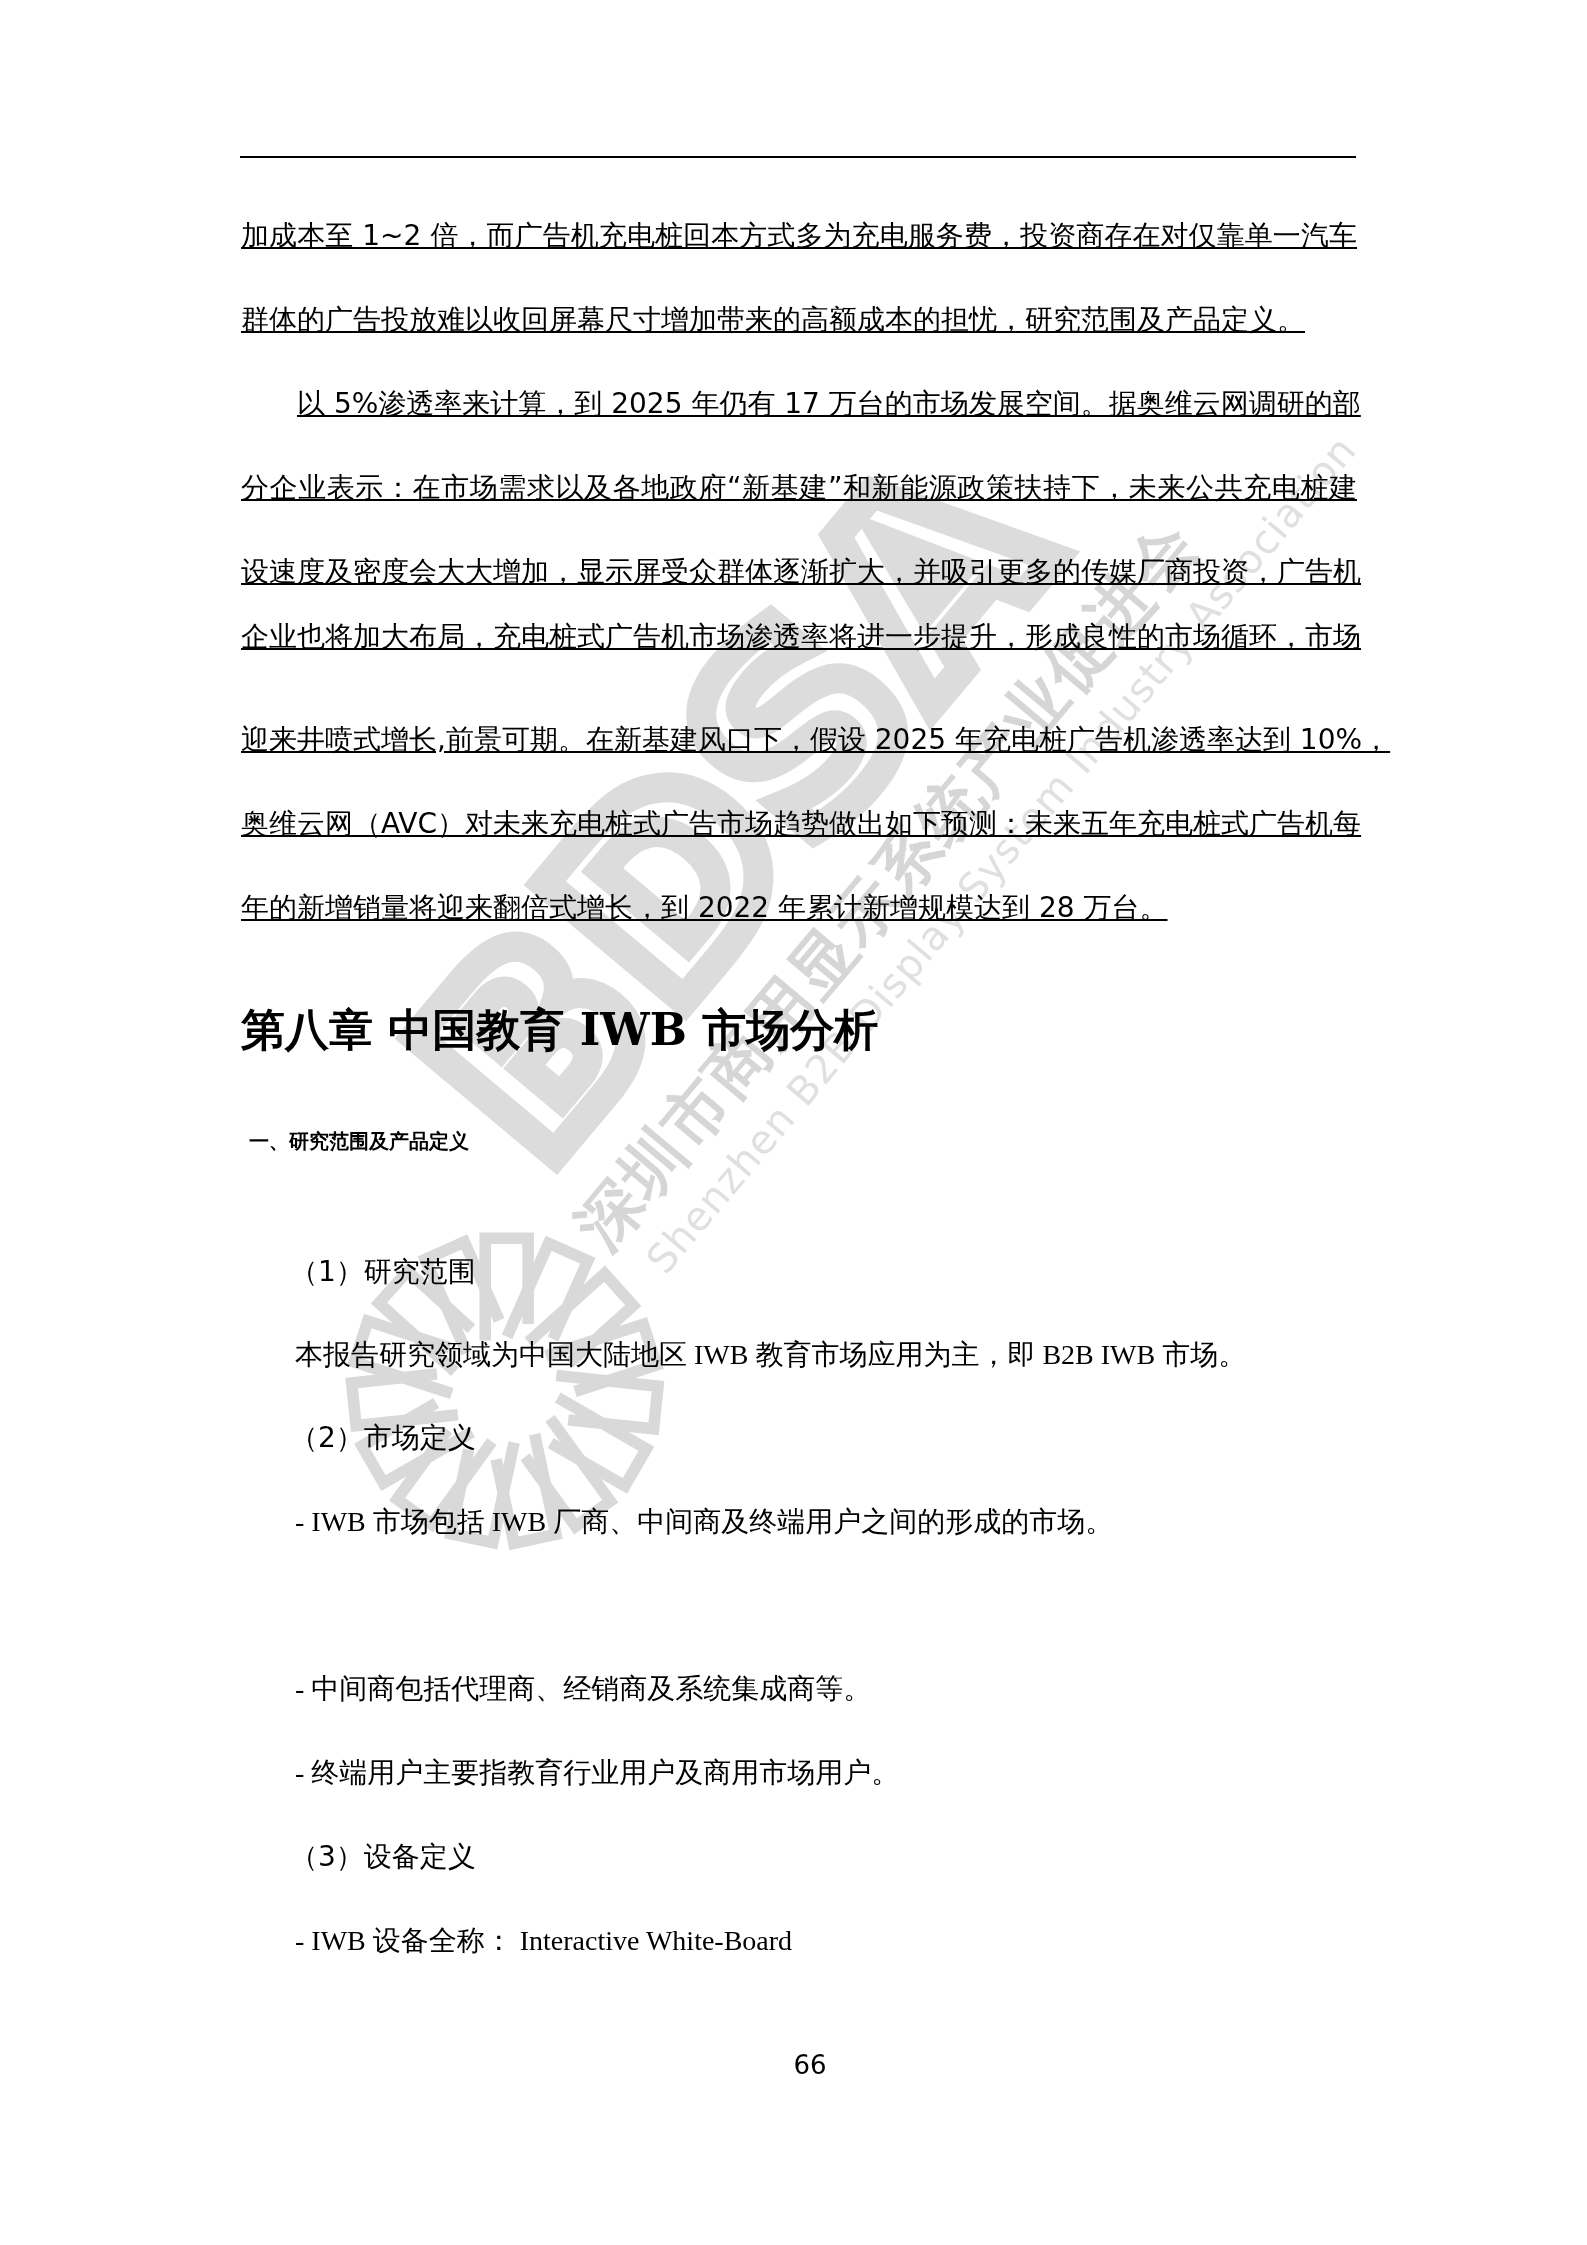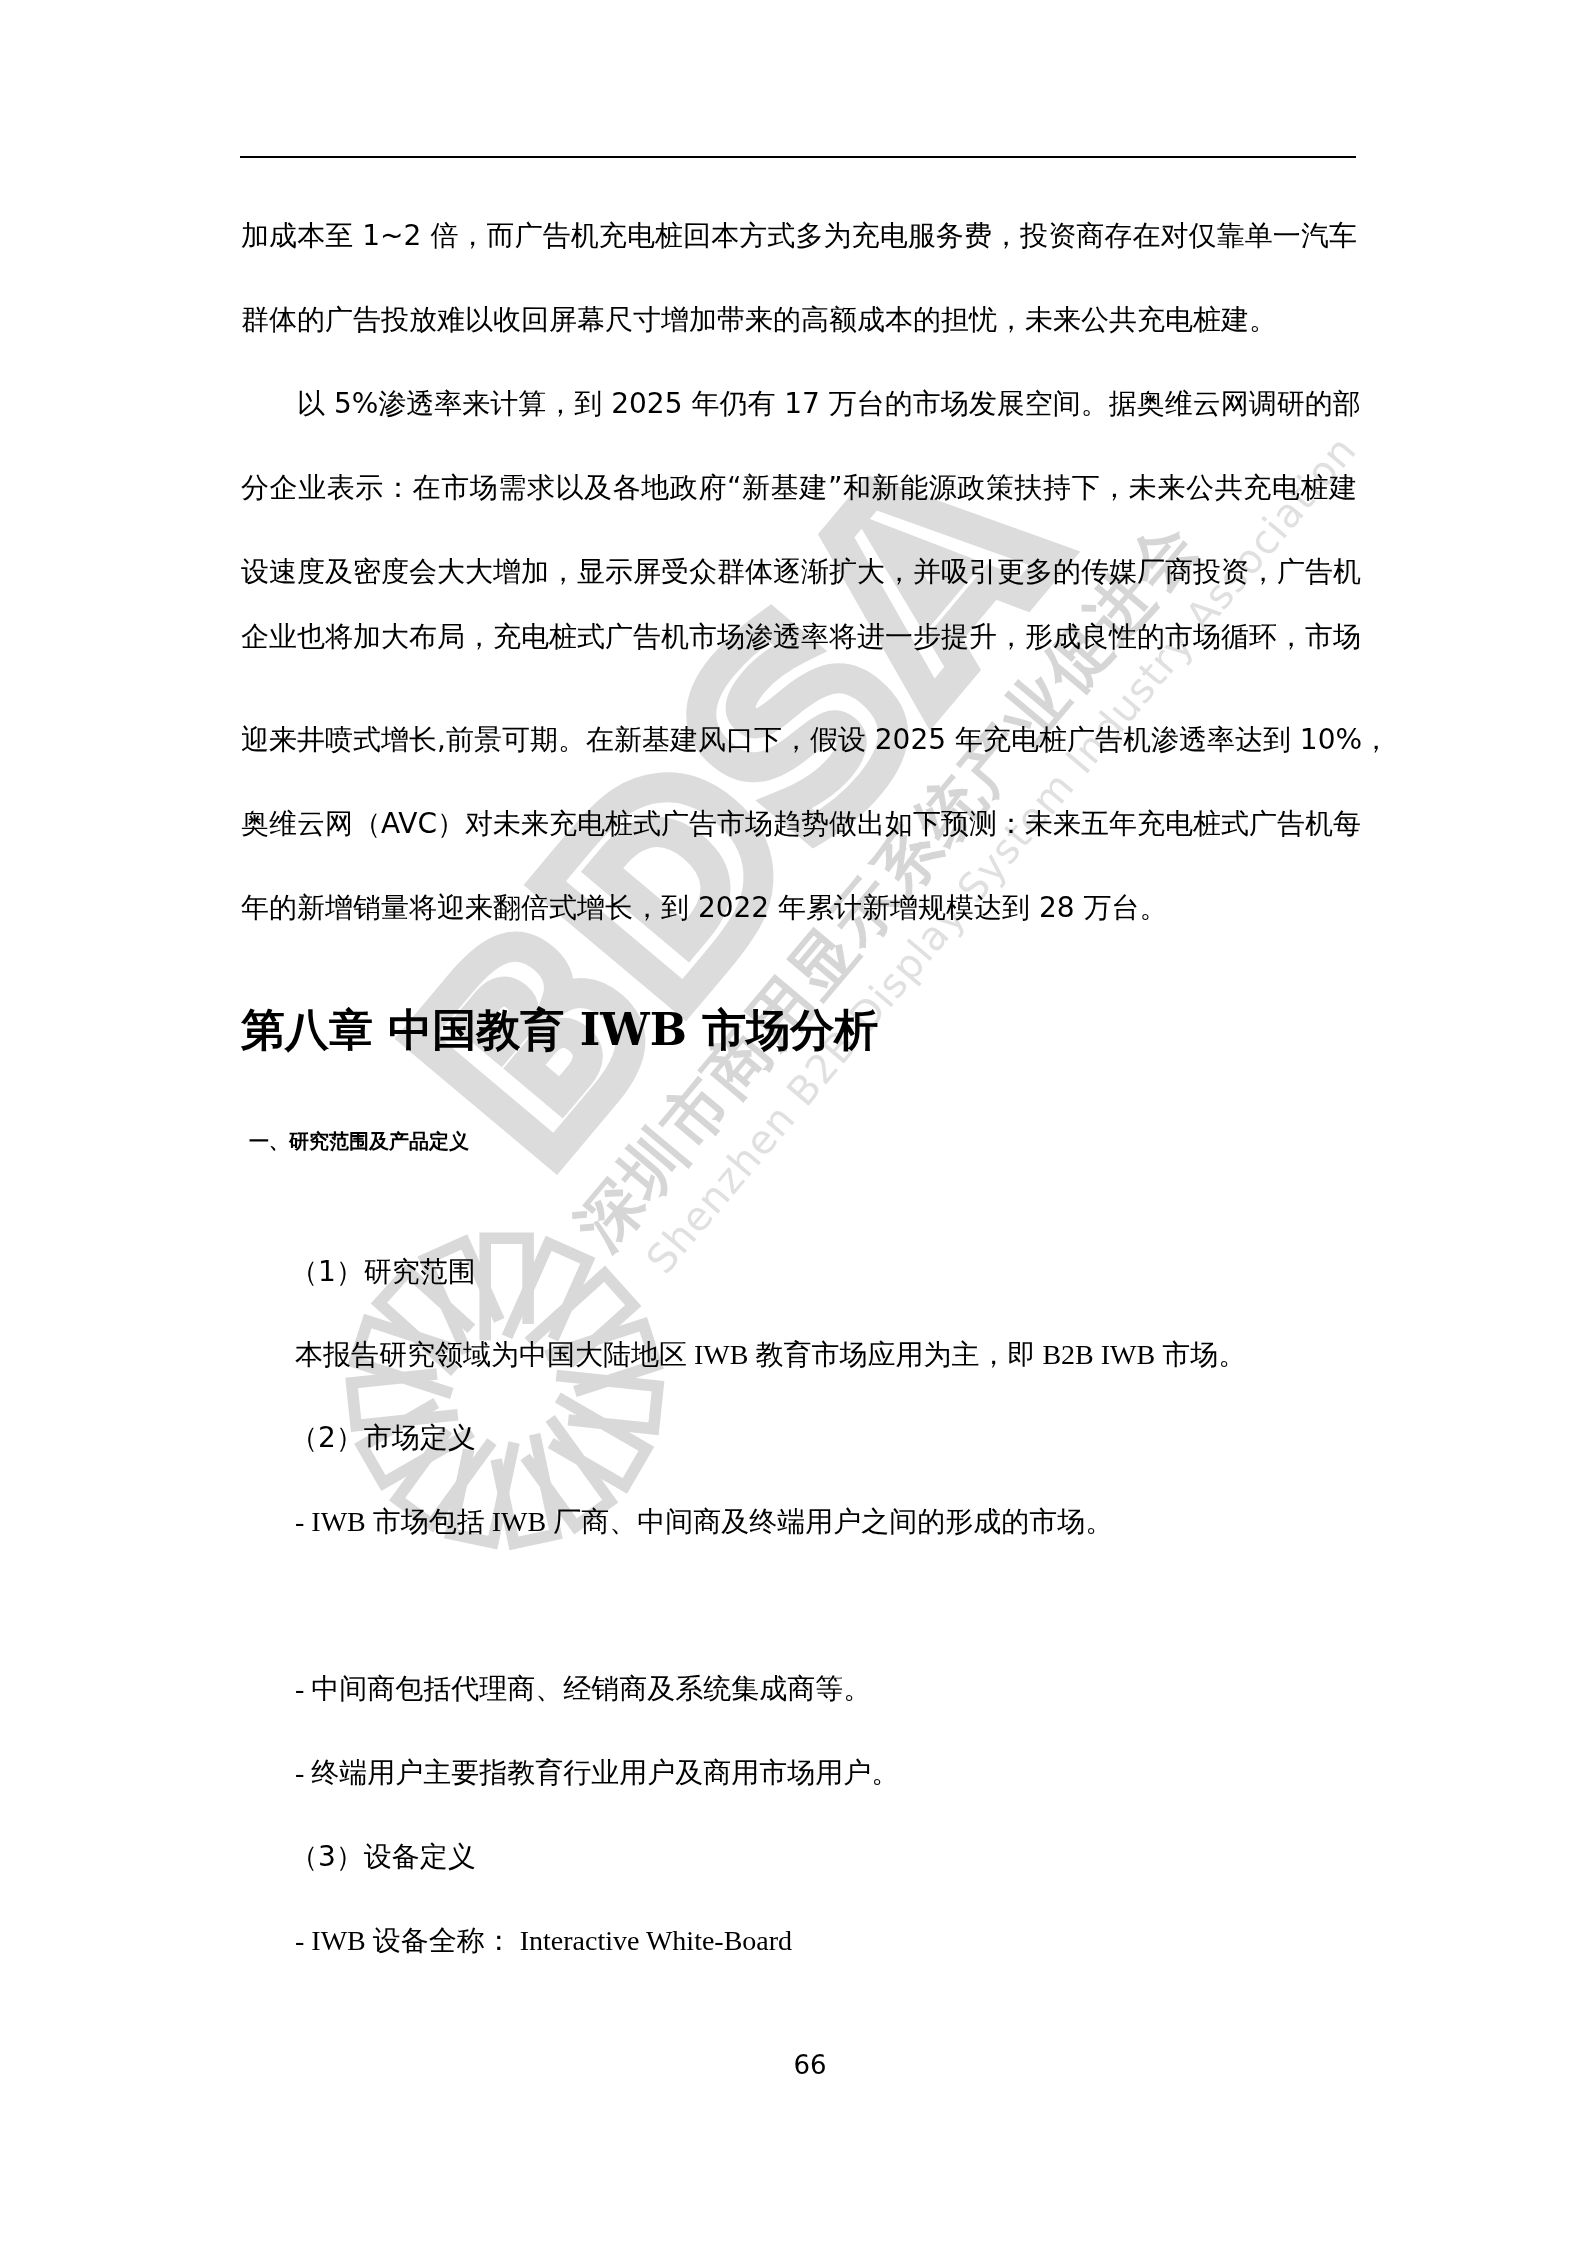--- a/index.html
+++ b/index.html
@@ -13,21 +13,21 @@
   .wm-emblem { left: 340px; top: 1225px; width: 330px; height: 330px; }
   .wm-rot { position: absolute; left: 560px; top: 1240px; width: 1000px; height: 300px;
             transform-origin: 0 0; transform: rotate(-50deg); }
   .wm-bdsa { position: absolute; left: 40px; top: -270px; font-family: "DejaVu Sans", sans-serif;
              font-weight: bold; font-size: 250px; letter-spacing: 10px; color: transparent;
              -webkit-text-stroke: 30px #dcdcdc; line-height: 1; }
   .wm-cn { position: absolute; left: 20px; top: -10px; font-weight: bold; font-size: 64px; color: #d6d6d6; letter-spacing: 2px; line-height: 1; white-space: nowrap; }
   .wm-en { position: absolute; left: 40px; top: 70px; font-size: 40px; color: #e0e0e0; letter-spacing: 1px; line-height: 1; white-space: nowrap; }
 
   .txt { position: absolute; z-index: 1; white-space: nowrap; font-size: 28px; line-height: 34px; }
-  .para-line { left: 241px; width: 1116px; text-align: justify; text-align-last: justify; }
+  .para-line { left: 241px; width: 1116px; text-align: justify; text-align-last: justify; text-decoration: underline; }
   .para-line.last { text-align-last: left; }
   .indent-first { left: 297px; width: 1060px; }
   .chapter-title { left: 241px; width: 1116px; text-align: left; font-size: 44px; line-height: 54px; font-weight: bold; }
   .chapter-title .latin { font-family: "DejaVu Serif", "Liberation Serif", serif; }
   .section-heading { left: 249px; font-weight: bold; font-size: 20px; }
   .sub-heading { left: 297px; }
   .body-item { left: 297px; font-family: Liberation Serif, serif; }
   .page-number { left: 0; width: 1620px; text-align: center; font-size: 26px; }
 </style>
 </head>
@@ -58,21 +58,21 @@
       <use href="#petal" transform="rotate(336)"></use>
     </g>
   </svg>
   <div class="wm wm-rot">
     <div class="wm-bdsa">BDSA</div>
     <div class="wm-cn">深圳市商用显示系统产业促进会</div>
     <div class="wm-en">Shenzhen B2B Display System Industry Association</div>
   </div>
 
   <div class="txt para-line" style="top:219px">加成本至 1~2 倍，而广告机充电桩回本方式多为充电服务费，投资商存在对仅靠单一汽车</div>
-  <div class="txt para-line last" style="top:303px">群体的广告投放难以收回屏幕尺寸增加带来的高额成本的担忧，未来公共充电桩建。</div>
+  <div class="txt para-line last" style="top:303px">群体的广告投放难以收回屏幕尺寸增加带来的高额成本的担忧，研究范围及产品定义。</div>
 
   <div class="txt para-line indent-first" style="top:387px">以 5%渗透率来计算，到 2025 年仍有 17 万台的市场发展空间。据奥维云网调研的部</div>
   <div class="txt para-line" style="top:471px">分企业表示：在市场需求以及各地政府“新基建”和新能源政策扶持下，未来公共充电桩建</div>
   <div class="txt para-line" style="top:555px">设速度及密度会大大增加，显示屏受众群体逐渐扩大，并吸引更多的传媒厂商投资，广告机</div>
   <div class="txt para-line" style="top:620px">企业也将加大布局，充电桩式广告机市场渗透率将进一步提升，形成良性的市场循环，市场</div>
   <div class="txt para-line" style="top:723px">迎来井喷式增长,前景可期。在新基建风口下，假设 2025 年充电桩广告机渗透率达到 10%，</div>
   <div class="txt para-line" style="top:807px">奥维云网（AVC）对未来充电桩式广告市场趋势做出如下预测：未来五年充电桩式广告机每</div>
   <div class="txt para-line last" style="top:891px">年的新增销量将迎来翻倍式增长，到 2022 年累计新增规模达到 28 万台。</div>
 
   <div class="txt chapter-title" style="top:1003px"><span>第八章  中国教育 </span><span class="latin">IWB</span><span> 市场分析</span></div>

